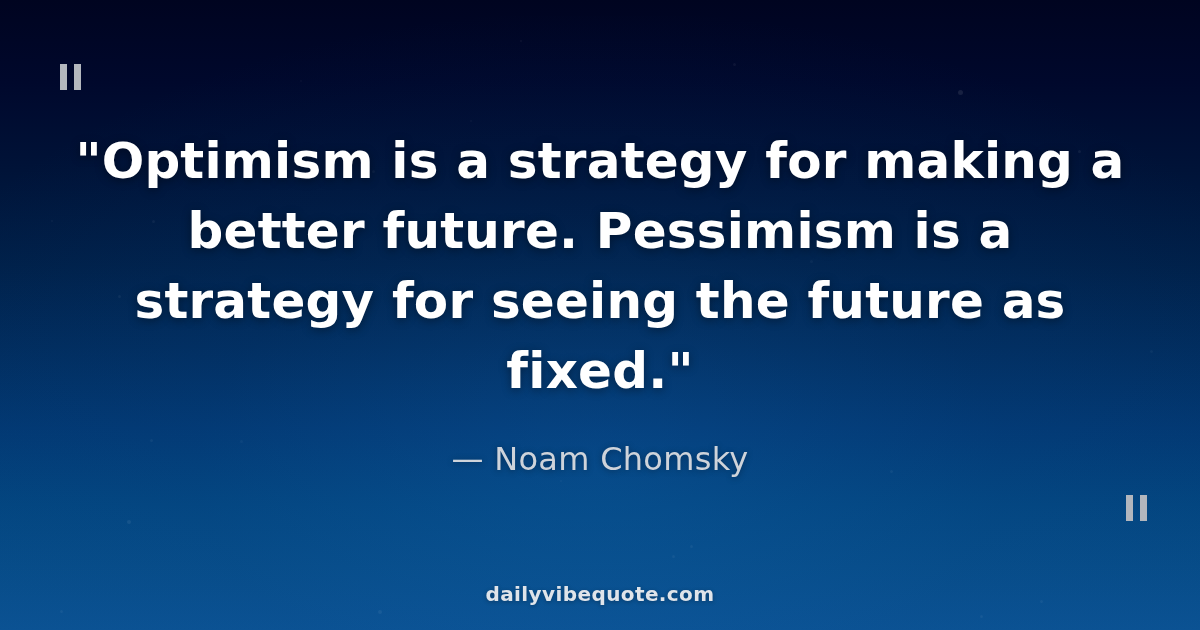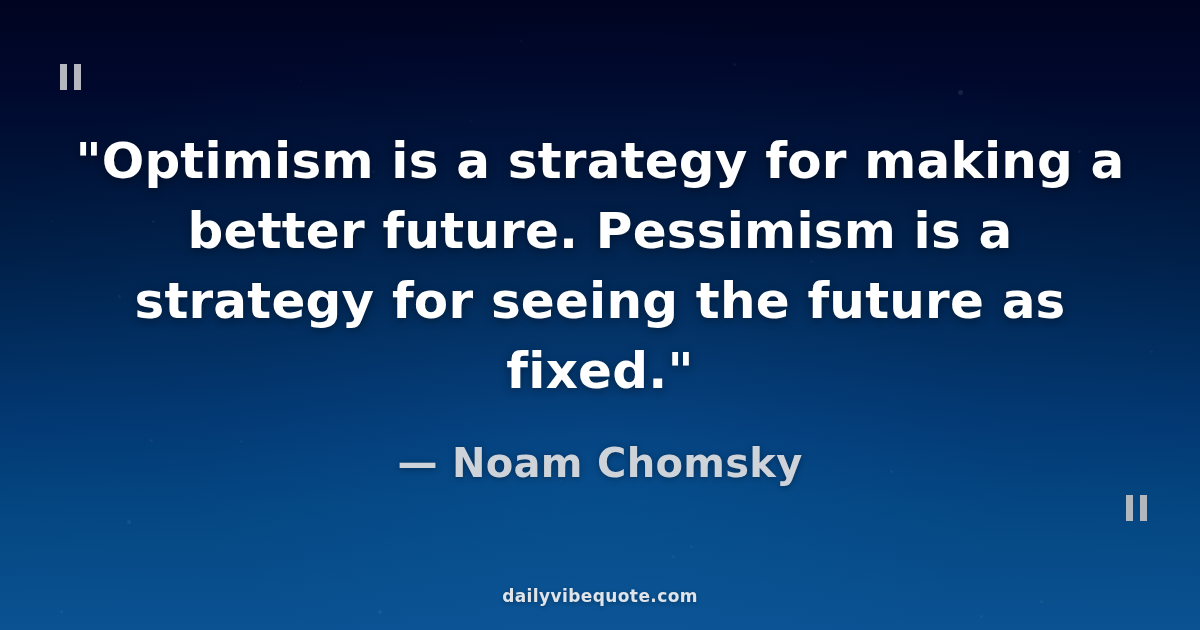--- a/index.html
+++ b/index.html
@@ -92,36 +92,36 @@
     line-height:70px;
     letter-spacing:0.2px;
     color:#ffffff;
     text-shadow:0 2px 10px rgba(0,0,0,0.40);
     max-width:1060px;
     margin:0 auto;
   }
 
   #attribution {
     margin-top:34px;
-    font-size:40px;
-    font-weight:700;
+    font-size:32px;
+    font-weight:400;
     letter-spacing:0.3px;
     color:#ced3da;
     text-shadow:0 1px 6px rgba(0,0,0,0.35);
   }
 
   
   #footer {
     position:absolute;
     left:0; right:0;
     bottom:24px;
     text-align:center;
   }
   #site-url {
-    font-size:17px;
+    font-size:20px;
     font-weight:700;
     letter-spacing:0.4px;
     color:#dfe4ea;
     text-shadow:0 1px 4px rgba(0,0,0,0.30);
     margin-top:16px;
   }
 </style>
 </head>
 <body>
 

